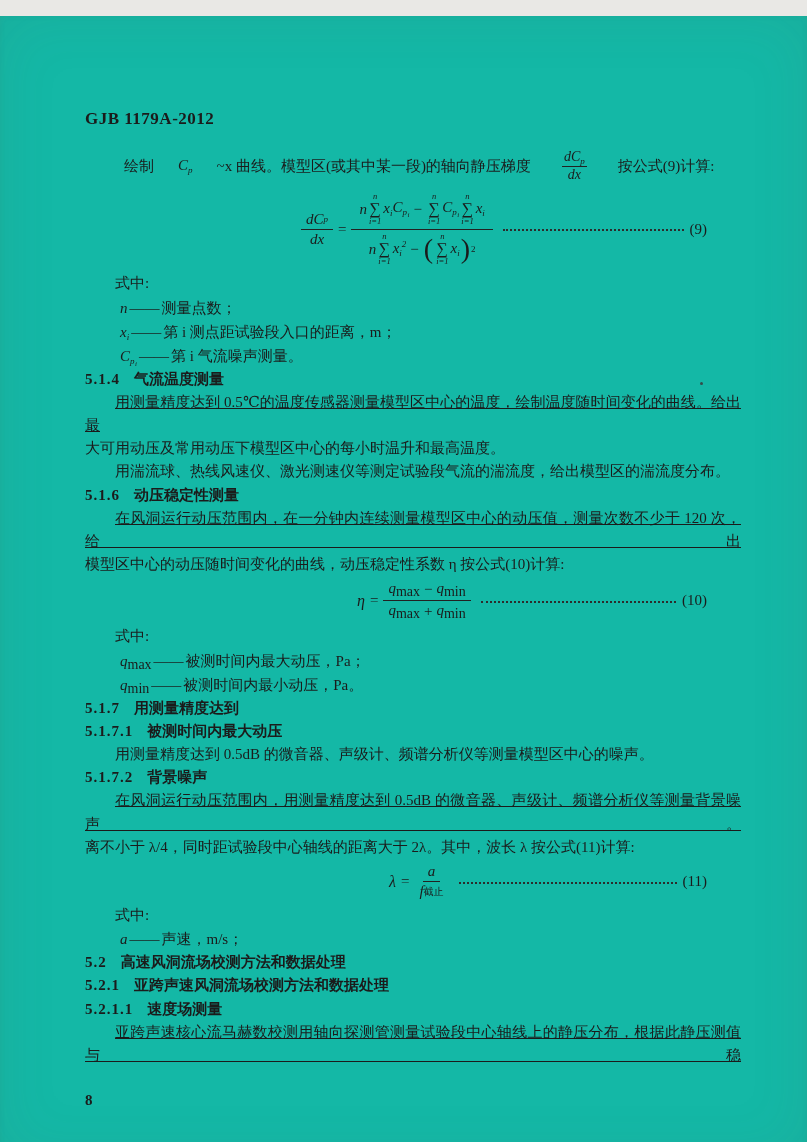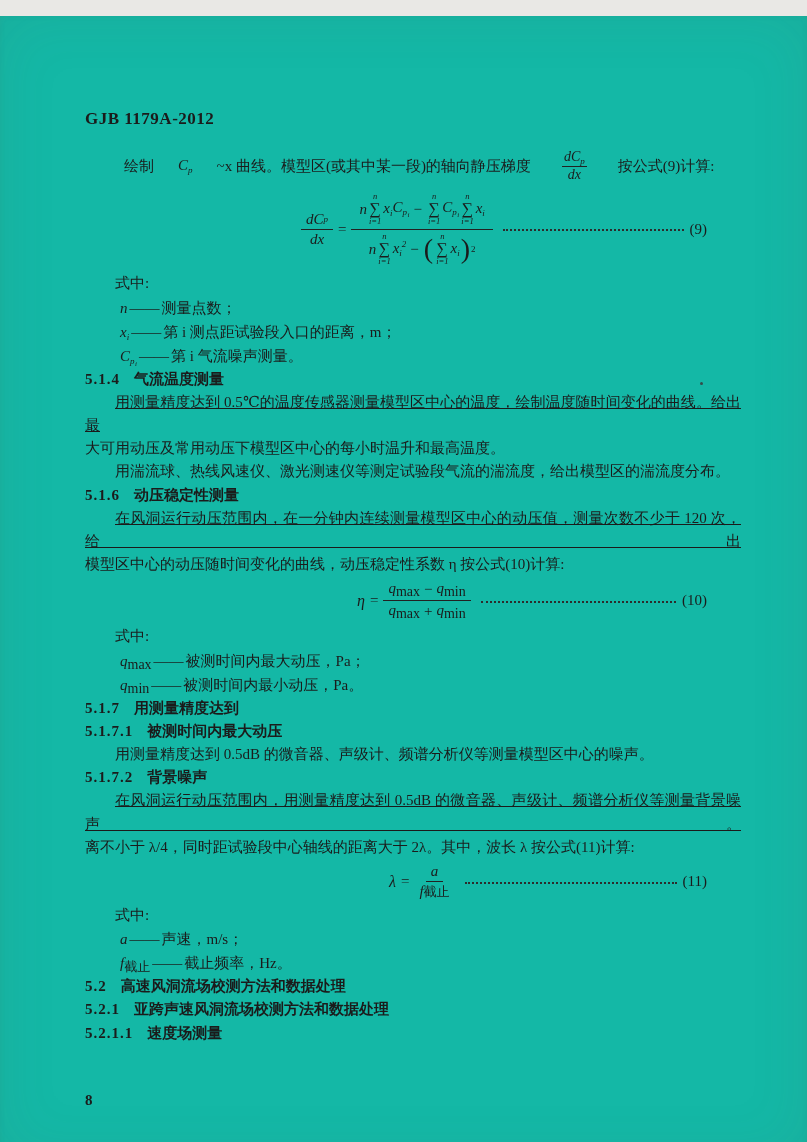--- a/index.html
+++ b/index.html
@@ -23,21 +23,21 @@
   .fill{text-align-last:justify;text-decoration:underline;}
   .indent{text-indent:2em;}
   .h{font-weight:bold;line-height:23.2px;}
   .h .hno{margin-right:14px;letter-spacing:1px;}
   .where{line-height:23.2px;padding-left:30px;}
   .def{line-height:24px;padding-left:35px;}
   .v{font-style:italic;}
   sub{font-size:9px;line-height:1;vertical-align:-3px;font-style:italic;}
   sup{font-size:9px;line-height:1;}
   .rsub{font-style:normal;font-size:14px;}
-  .cjksub{font-style:normal;font-size:13px;}
+  .cjksub{font-style:normal;font-size:10px;}
   .ss2{font-size:7px;font-style:italic;vertical-align:-2px;margin-left:.5px;}
   .dash{letter-spacing:0;margin:0 2px;}
   
   .ifrac{display:inline-flex;flex-direction:column;align-items:center;
     font-style:italic;font-size:14px;line-height:1.2;margin:0 7px;vertical-align:middle;font-family:Liberation Serif, serif;}
   .ifrac .n{border-bottom:1.3px solid #222;padding:0 2px;}
   .ifrac .d{padding:0 2px;}
   .introline{display:flex;align-items:center;height:44px;gap:24px;}
   .introline .sp{white-space:pre;}
   
@@ -191,21 +191,21 @@
           <span class="v">f</span>
           <sub class="cjksub">截止</sub>
         </span>
     </span>
     <span class="leader"></span>
     <span class="flabel">(11)</span>
   </div>
 
   <div class="where">式中:</div>
   <div class="def"><span class="v">a</span><span class="dash">——</span><span>声速，m/s；</span></div>
-  <div class="def"><span class="v"><span>f</span><sub class="cjksub">截止</sub></span><span class="dash">——</span><span>截止频率，Hz。</span></div>
 
   <div class="h"><span class="hno">5.2</span><span>高速风洞流场校测方法和数据处理</span></div>
   <div class="h"><span class="hno">5.2.1</span><span>亚跨声速风洞流场校测方法和数据处理</span></div>
   <div class="h"><span class="hno">5.2.1.1</span><span>速度场测量</span></div>
+  <div class="line fill indent">亚跨声速核心流马赫数校测用轴向探测管测量试验段中心轴线上的静压分布，根据此静压测值与稳</div>
 
   <div class="page-number">8</div>
   <div class="speck"></div>
 </div>
 
 </body></html>

